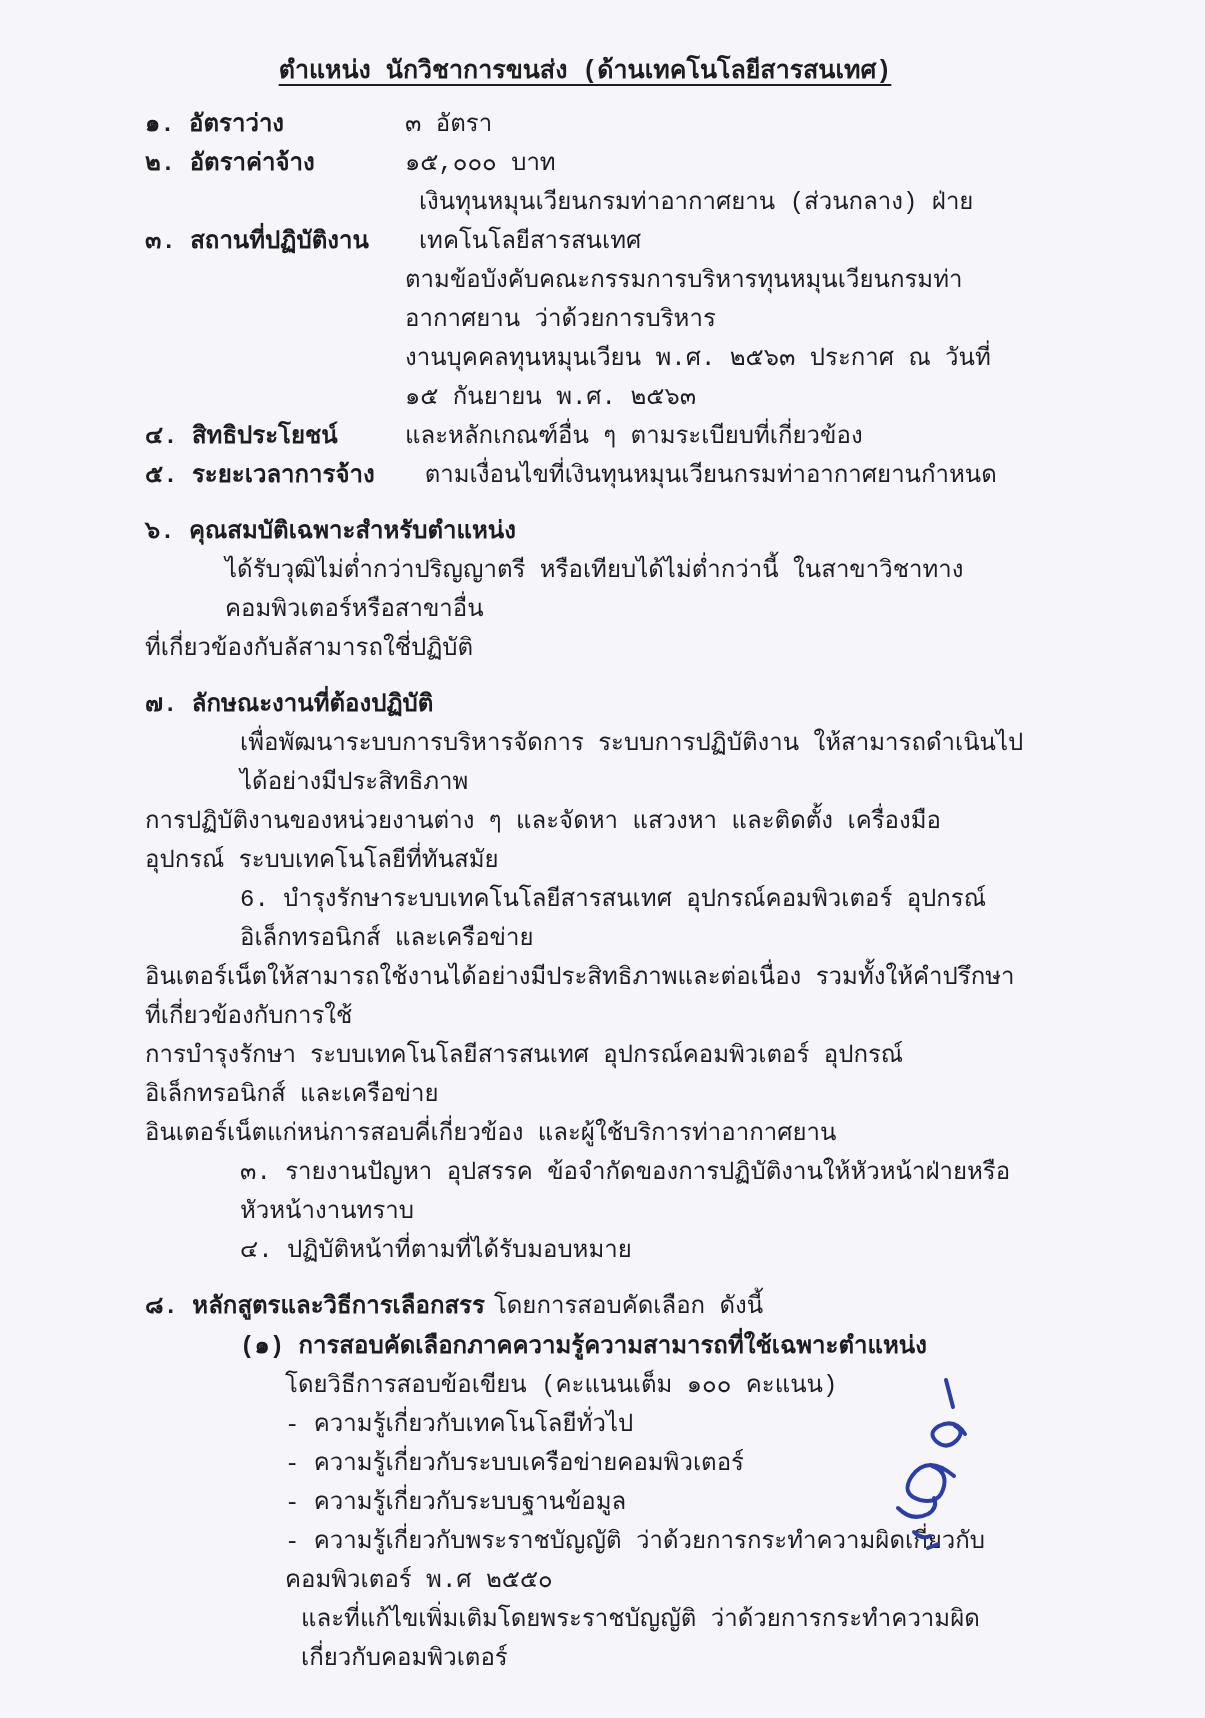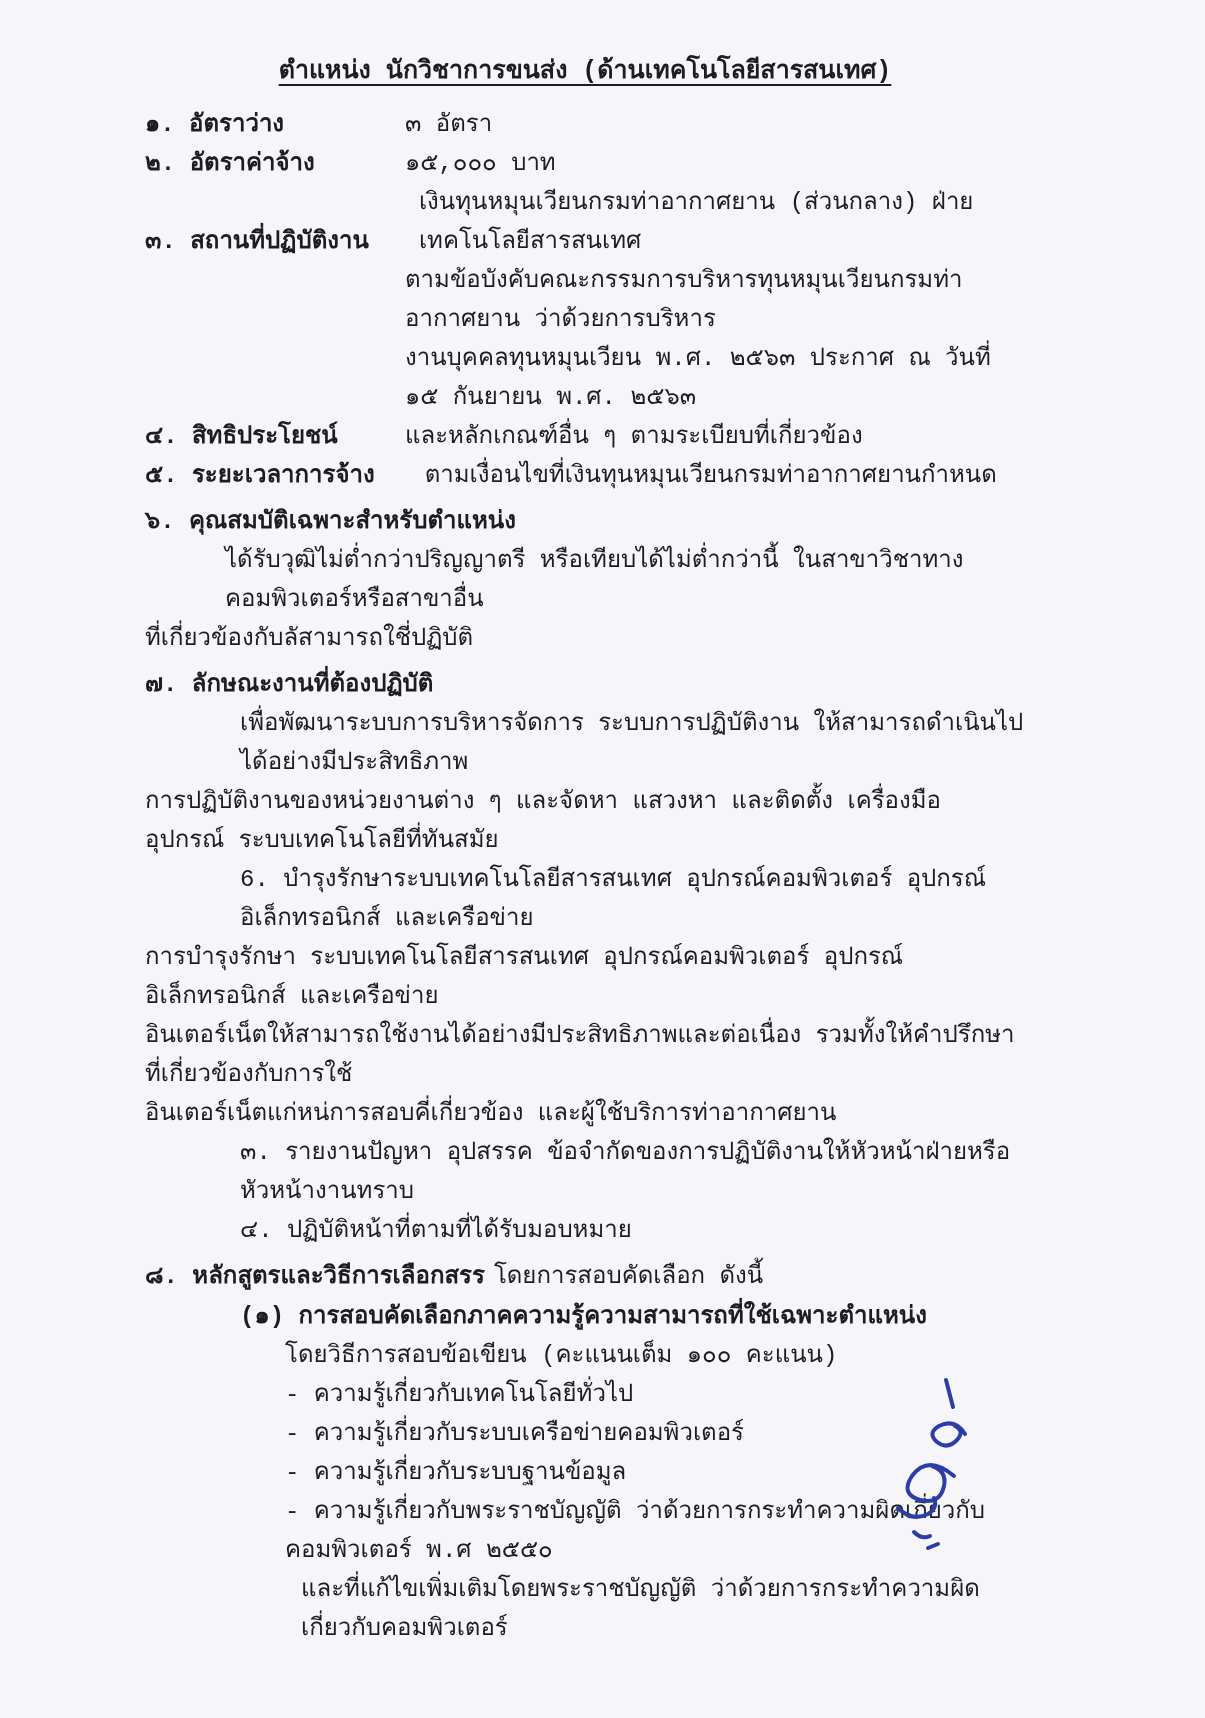--- a/index.html
+++ b/index.html
@@ -19,21 +19,21 @@
     text-align:center;
     font-weight:bold;
     font-size:25px;
     text-decoration:underline;
     text-underline-offset:6px;
     margin-bottom:14px;
   }
   .row{display:flex;align-items:flex-end;gap:40px;}
   .row .lbl{font-weight:bold;min-width:210px;padding-right:10px;white-space:nowrap;}
   .row .val{flex:1;}
-  .h{font-weight:bold;margin-top:7px;}
+  .h{font-weight:bold;margin-top:17px;}
   .h .rest{font-weight:normal;margin-left:9px;}
   .p6 > div:first-child{padding-left:80px;}
   .s7item > div:first-child{padding-left:95px;}
   .sub-head{font-weight:bold;margin-left:95px;margin-top:1px;}
   .method{margin-left:140px;}
   .bullets{margin-left:140px;}
   .bullet > div:not(:first-child){padding-left:16px;}
   .signature{
     position:absolute;
     left:862px;top:1372px;
@@ -87,22 +87,22 @@
         <div>ที่เกี่ยวข้องกับลัสามารถใชี่ปฏิบัติ</div>
       </div>
 
     <div class="h">๗. ลักษณะงานที่ต้องปฏิบัติ</div>
     <div class="s7item">
         <div>เพื่อพัฒนาระบบการบริหารจัดการ ระบบการปฏิบัติงาน ให้สามารถดำเนินไปได้อย่างมีประสิทธิภาพ</div>
         <div>การปฏิบัติงานของหน่วยงานต่าง ๆ และจัดหา แสวงหา และติดตั้ง เครื่องมือ อุปกรณ์ ระบบเทคโนโลยีที่ทันสมัย</div>
       </div>
     <div class="s7item">
         <div>6. บำรุงรักษาระบบเทคโนโลยีสารสนเทศ อุปกรณ์คอมพิวเตอร์ อุปกรณ์อิเล็กทรอนิกส์ และเครือข่าย</div>
+        <div>อินเตอร์เน็ตให้สามารถใช้งานได้อย่างมีประสิทธิภาพและต่อเนื่อง รวมทั้งให้คำปรึกษาที่เกี่ยวข้องกับการใช้</div>
         <div>การบำรุงรักษา ระบบเทคโนโลยีสารสนเทศ อุปกรณ์คอมพิวเตอร์ อุปกรณ์อิเล็กทรอนิกส์ และเครือข่าย</div>
-        <div>อินเตอร์เน็ตให้สามารถใช้งานได้อย่างมีประสิทธิภาพและต่อเนื่อง รวมทั้งให้คำปรึกษาที่เกี่ยวข้องกับการใช้</div>
         <div>อินเตอร์เน็ตแก่หน่การสอบคี่เกี่ยวข้อง และผู้ใช้บริการท่าอากาศยาน</div>
       </div>
     <div class="s7item">
         <div>๓. รายงานปัญหา อุปสรรค ข้อจำกัดของการปฏิบัติงานให้หัวหน้าฝ่ายหรือหัวหน้างานทราบ</div>
       </div>
     <div class="s7item">
         <div>๔. ปฏิบัติหน้าที่ตามที่ได้รับมอบหมาย</div>
       </div>
 
     <div class="h">

